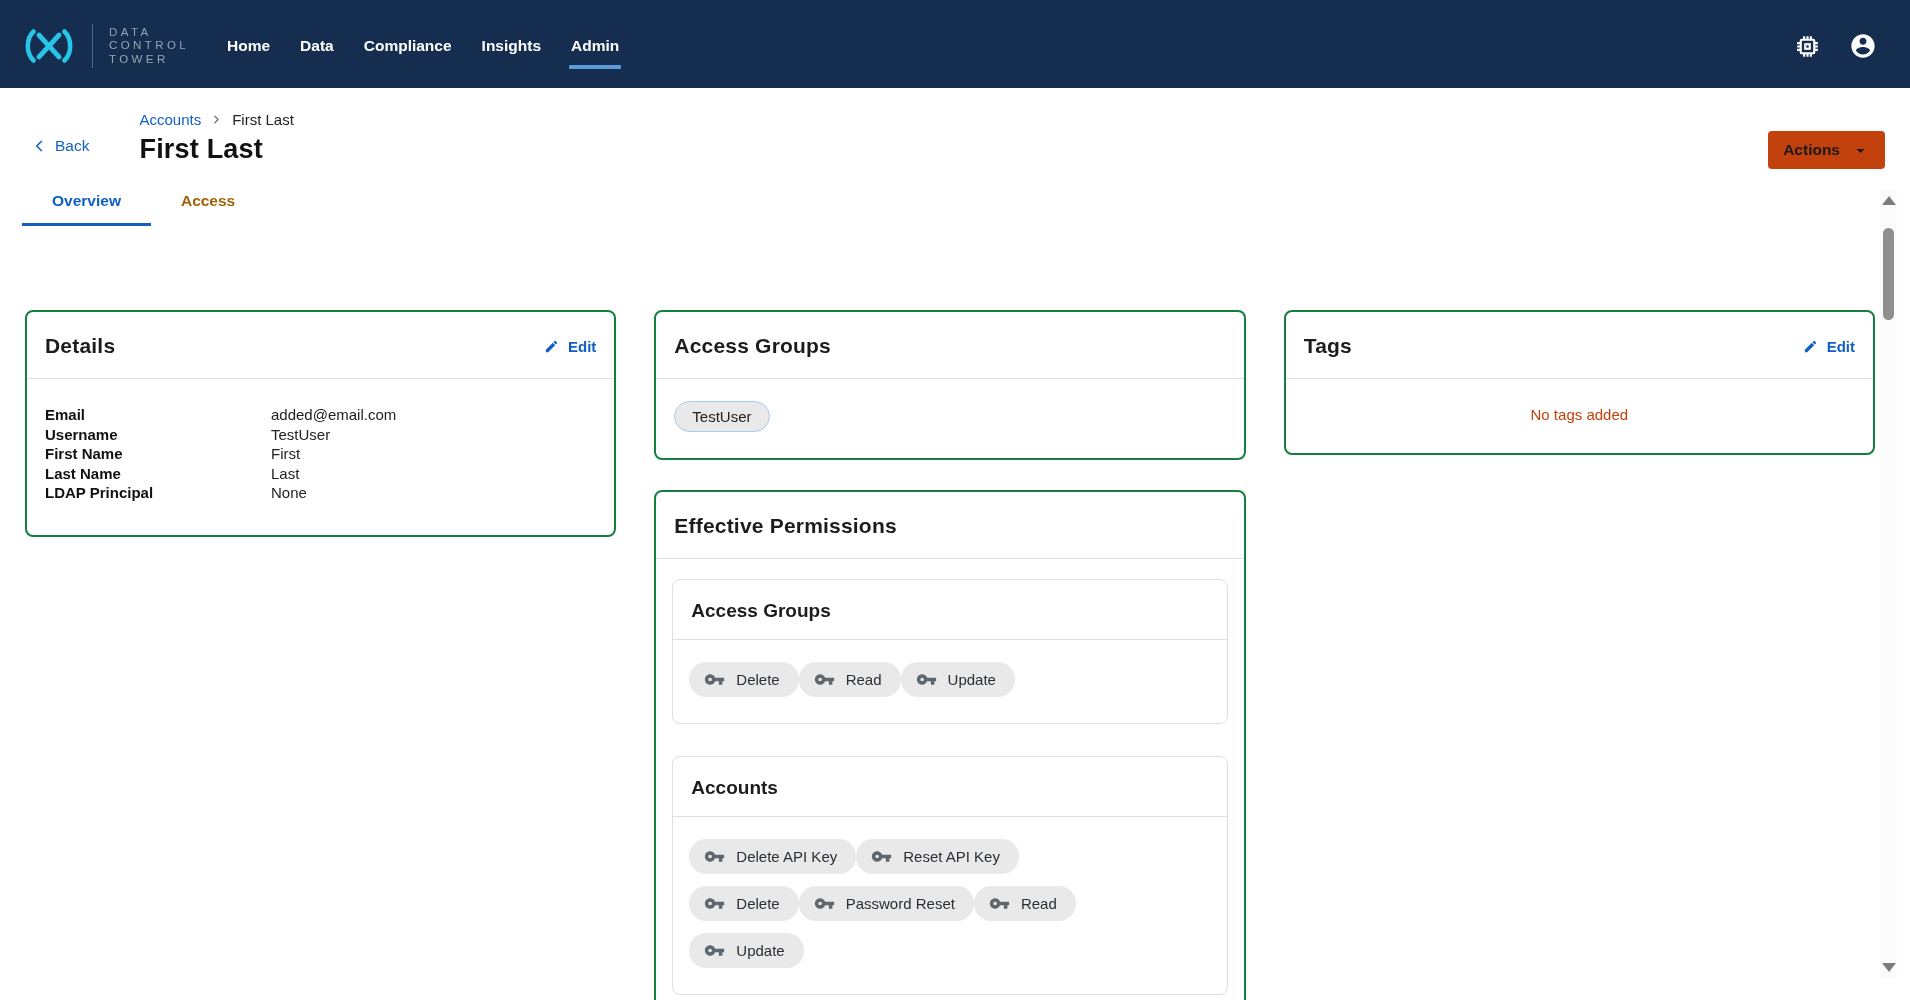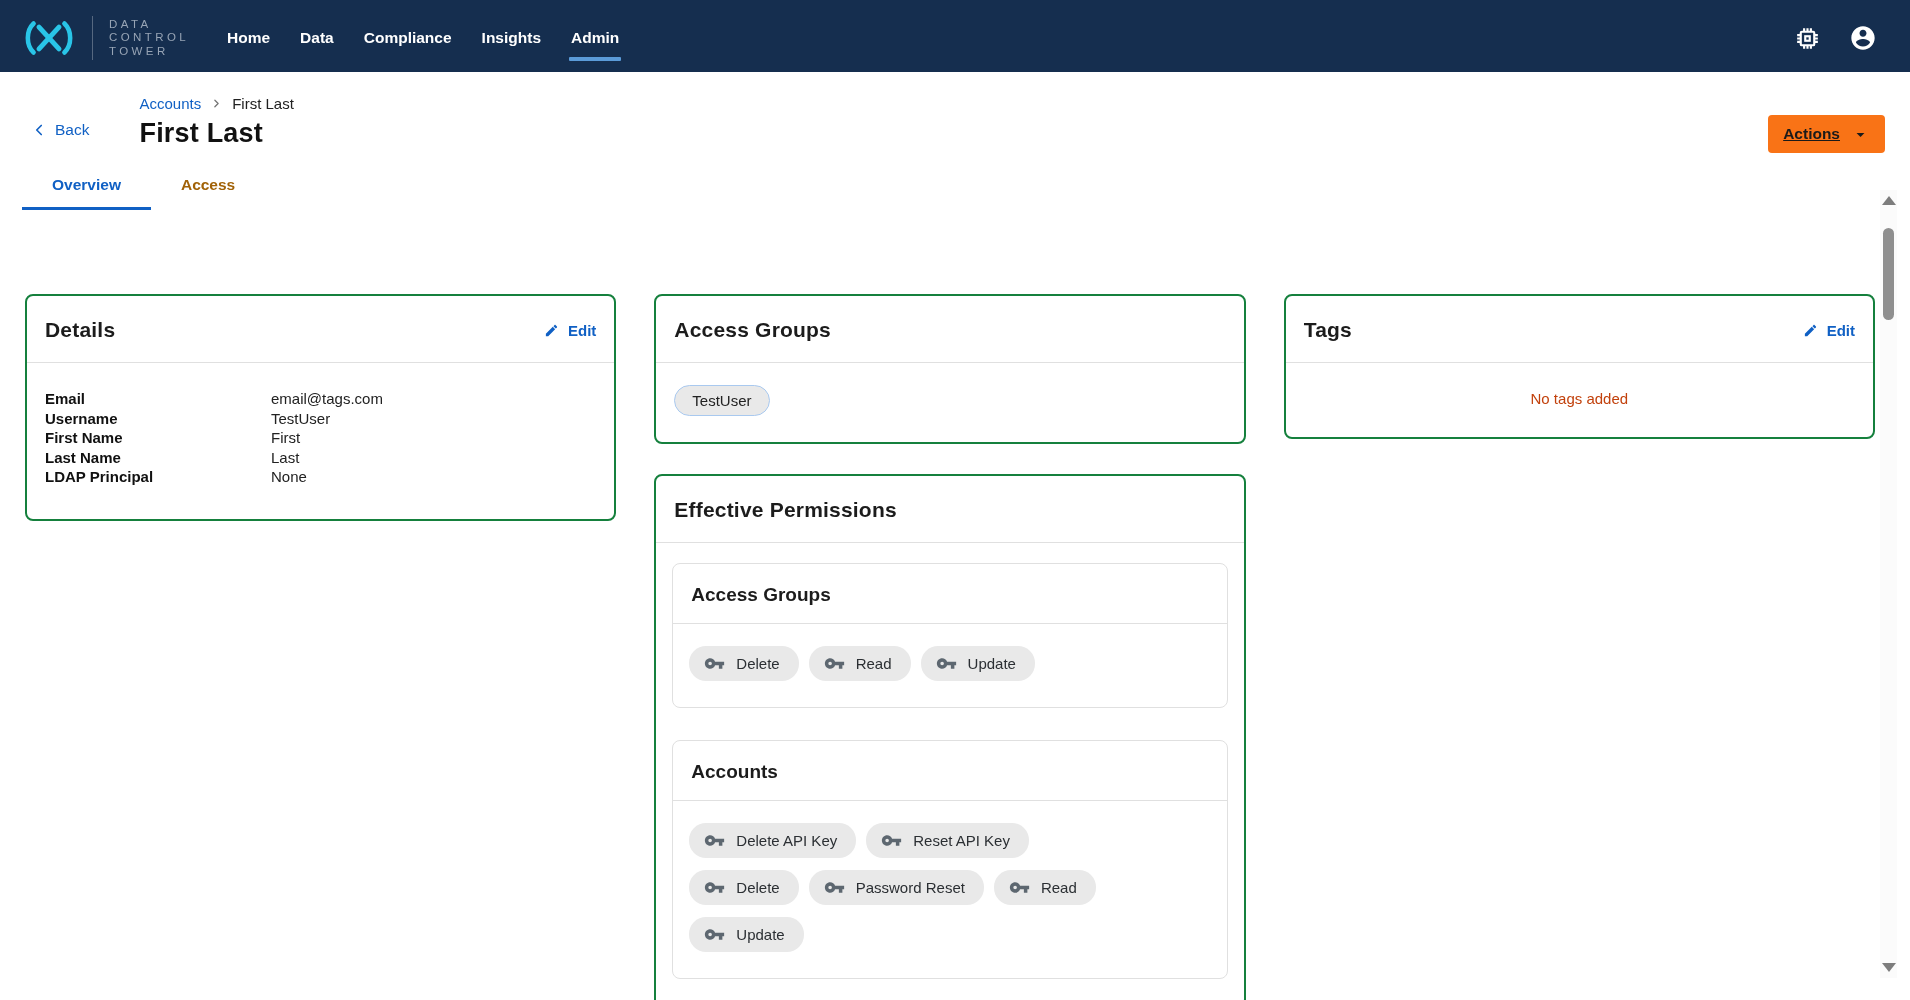--- a/index.html
+++ b/index.html
@@ -6,21 +6,21 @@
   html, body { width: 1910px; height: 1000px; overflow: hidden; }
   body {
     font-family: "Liberation Sans", sans-serif;
     background: #ffffff;
     color: #1f1f1f;
     position: relative;
   }
 
   
   .navbar {
-    height: 72px;
+    height: 88px;
     background: #152e4f;
     display: flex;
     align-items: center;
     padding: 4px 33px 0 20px;
   }
   .brand { display: flex; align-items: center; cursor: pointer; }
   .brand-divider { width: 1px; height: 44px; background: rgba(255,255,255,.28); margin: 0 16px 0 14px; }
   .brand-text {
     color: #97a4b5;
     font-size: 11.5px;
@@ -49,23 +49,23 @@
     color: #1060c4; font-size: 15.5px; cursor: pointer; text-decoration: none;
   }
   .title-block { margin-left: 50px; }
   .breadcrumb { display: flex; align-items: center; gap: 9px; font-size: 15px; }
   .breadcrumb a { color: #1060c4; text-decoration: none; cursor: pointer; }
   .breadcrumb .crumb-current { color: #212121; }
   .page-title { font-size: 27px; font-weight: 700; color: #111; margin-top: 6px; letter-spacing: .2px; }
   .actions-btn {
     margin-left: auto; margin-top: 20px; height: 38px; padding: 0 15px;
     display: inline-flex; align-items: center; gap: 11px;
-    background: #f97316; border: none; border-radius: 4px;
+    background: #c2410c; border: none; border-radius: 4px;
     font-family: "Liberation Sans", sans-serif;
-    font-size: 15.5px; font-weight: 700; color: #1a1a1a; cursor: pointer; text-decoration: underline;
+    font-size: 15.5px; font-weight: 700; color: #1a1a1a; cursor: pointer;
   }
 
   
   .tabs { display: flex; margin: 10px 0 0 22px; }
   .tab {
     padding: 13px 30px 13px; font-size: 15.5px; font-weight: 700;
     color: #a16207; text-align: center; cursor: pointer; border-bottom: 3px solid transparent;
   }
   .tab.active { color: #1060c4; border-bottom-color: #1060c4; }
 
@@ -103,21 +103,21 @@
     background: #e9e9e9; border: 1px solid #a9c9ef; border-radius: 17px;
     padding: 6px 17px; font-size: 15px; color: #222;
   }
 
   
   .ep-body { padding: 20px 16px 26px; display: flex; flex-direction: column; gap: 32px; }
   .sub-card { border: 1px solid #e0e0e0; border-radius: 8px; }
   .sub-card-header { padding: 20px 18px 17px; border-bottom: 1px solid #e0e0e0; }
   .sub-card-title { font-size: 19px; font-weight: 700; color: #1c1c1c; }
   .sub-card-body { padding: 22px 16px 26px; display: flex; flex-direction: column; gap: 12px; }
-  .chip-row { display: flex; gap: 10px; flex-wrap: wrap; }
+  .chip-row { display: flex; gap: 0; flex-wrap: wrap; }
   .chip-perm {
     display: inline-flex; align-items: center; gap: 11px;
     background: #e9e9e9; border-radius: 17px;
     padding: 7px 19px 7px 15px; font-size: 15px; color: #2b2f33;
   }
   .chip-perm svg { flex: 0 0 auto; }
 
   
   .tags-body { padding: 27px 18px 30px; text-align: center; font-size: 15px; color: #c2410c; }
 
@@ -221,21 +221,21 @@
           <a class="edit-link">
             <svg width="15" height="15" viewBox="0 0 24 24">
               <path fill="#1060c4" d="M3 17.25V21h3.75L17.81 9.94l-3.75-3.75L3 17.25zM20.71 7.04c.39-.39.39-1.02 0-1.41l-2.34-2.34c-.39-.39-1.02-.39-1.41 0l-1.83 1.83 3.75 3.75 1.83-1.83z"></path>
             </svg>
             <span>Edit</span>
           </a>
         </div>
         <div class="details-body">
           <div class="detail-row">
             <span class="detail-label">Email</span>
-            <span class="detail-value">email@tags.com</span>
+            <span class="detail-value">added@email.com</span>
           </div>
           <div class="detail-row">
             <span class="detail-label">Username</span>
             <span class="detail-value">TestUser</span>
           </div>
           <div class="detail-row">
             <span class="detail-label">First Name</span>
             <span class="detail-value">First</span>
           </div>
           <div class="detail-row">

